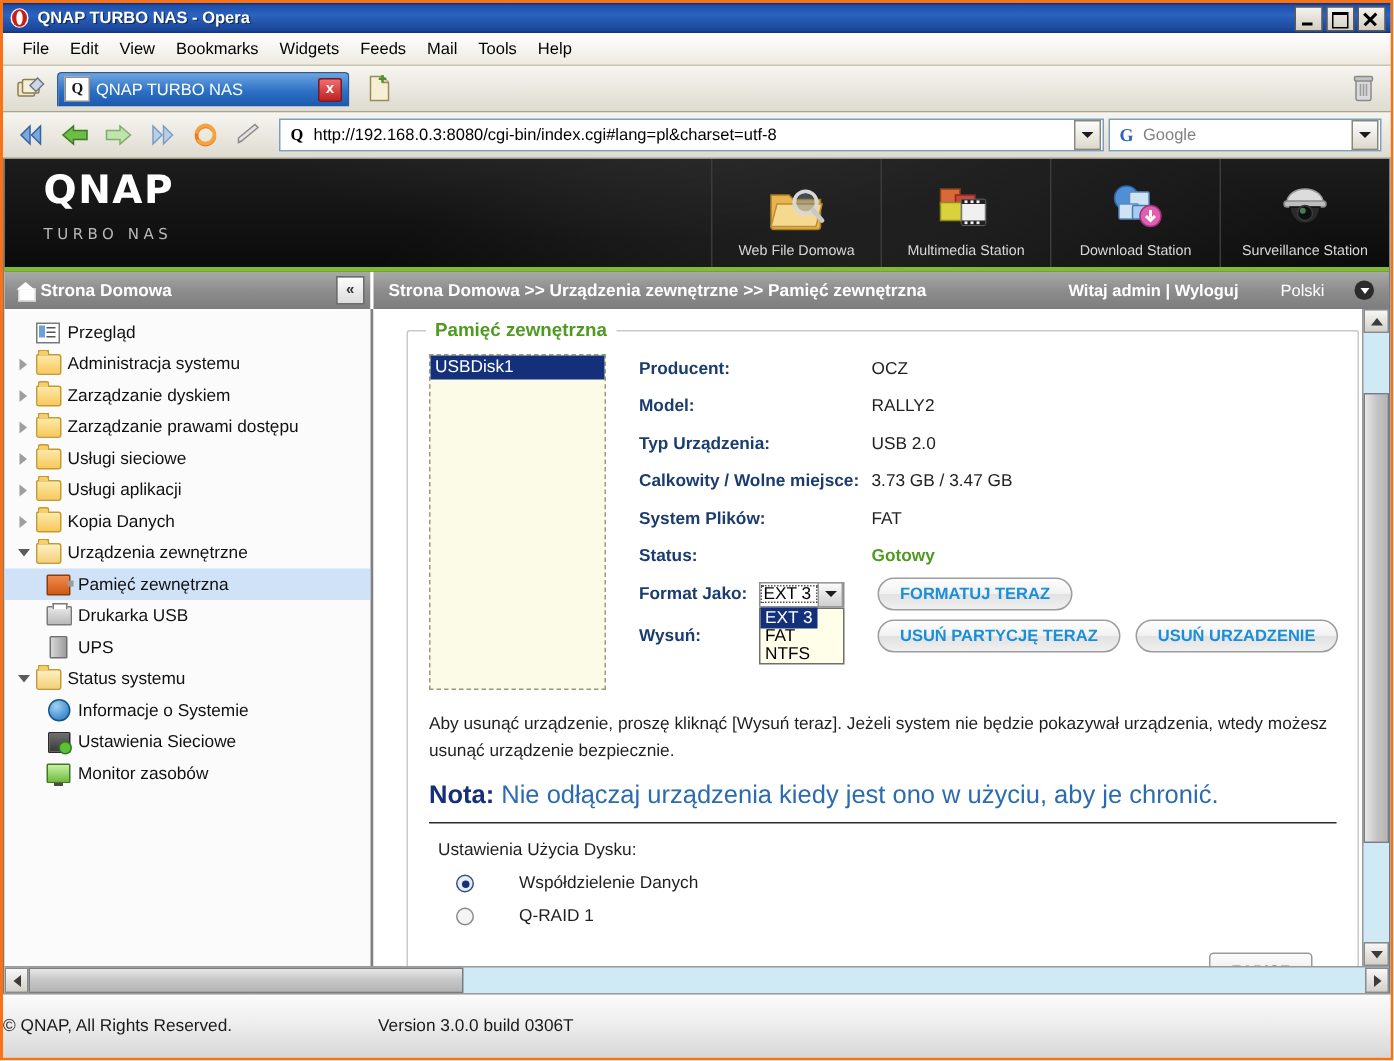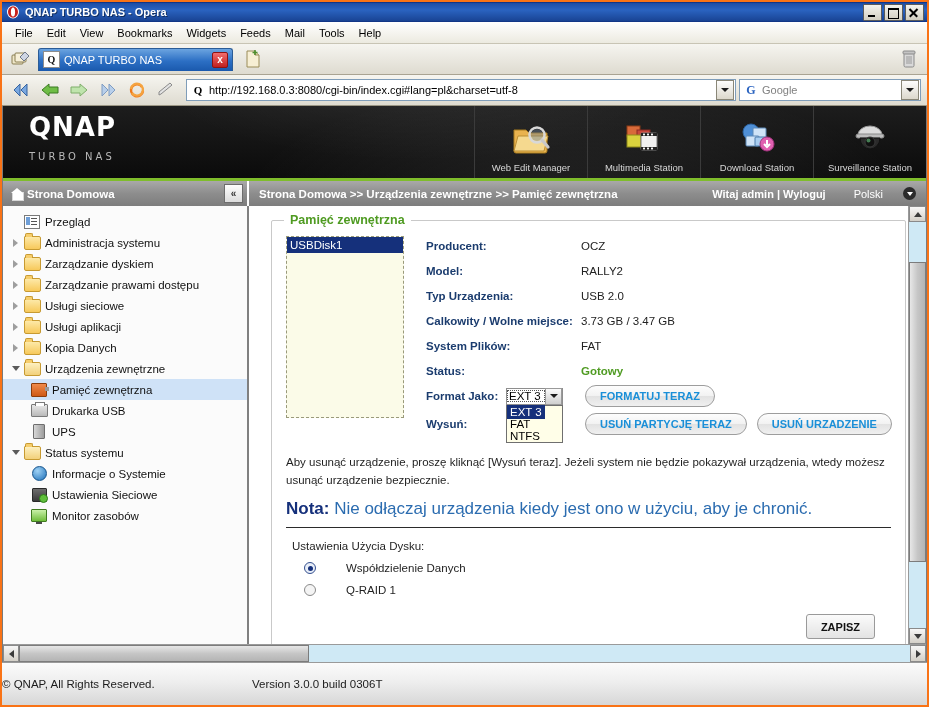--- a/index.html
+++ b/index.html
@@ -334,21 +334,21 @@
     min-height: 415px;
     box-sizing: border-box;
   }
   .fieldset > .legend {
     position: absolute; top: -8px; left: 12px;
     background: #fff; padding: 0 6px;
     color: #4f9b22; font-size: 12.5px; font-weight: bold;
   }
   .dev-row { display: flex; }
   .devlist {
-    width: 118px; height: 182px;
+    width: 118px; height: 224px;
     background: #fbfbe8;
     border: 1px dashed #9a9a7a;
     box-sizing: border-box;
     flex: none;
     margin-top: 3px;
   }
   .devlist .devitem {
     background: #15307b;
     color: #fff;
     font-size: 11.5px;
@@ -662,21 +662,21 @@
         <div class="station">
           <span class="st-ico">
             <svg width="40" height="34" viewBox="0 0 40 34">
               <path d="M3 8 h12 l3 3 h18 v18 a2 2 0 0 1 -2 2 H5 a2 2 0 0 1 -2 -2 Z" fill="#e9b34f" stroke="#a97c1f"></path>
               <path d="M7 14 h30 l-4 15 H3 Z" fill="#f5d98f" stroke="#bb8f34"></path>
               <circle cx="26" cy="13" r="7.5" fill="none" stroke="#d8d8d8" stroke-width="2.5"></circle>
               <circle cx="26" cy="13" r="6" fill="#6f7f90" opacity=".45"></circle>
               <path d="M31 18 L37 25" stroke="#c9c9c9" stroke-width="3.2" stroke-linecap="round"></path>
             </svg>
           </span>
-          <span class="st-label">Web Edit Manager</span>
+          <span class="st-label">Web File Domowa</span>
         </div>
 
         <div class="station">
           <span class="st-ico">
             <svg width="40" height="34" viewBox="0 0 40 34">
               <rect x="3" y="4" width="13" height="11" fill="#d86a3a" stroke="#8e3c16"></rect>
               <rect x="13" y="8" width="13" height="11" fill="#c9473c" stroke="#8c2a22"></rect>
               <rect x="3" y="13" width="14" height="12" fill="#d9d23d" stroke="#8e8a1b"></rect>
               <rect x="17" y="11" width="16" height="17" rx="1" fill="#f0f0f0" stroke="#777"></rect>
               <g fill="#222">

